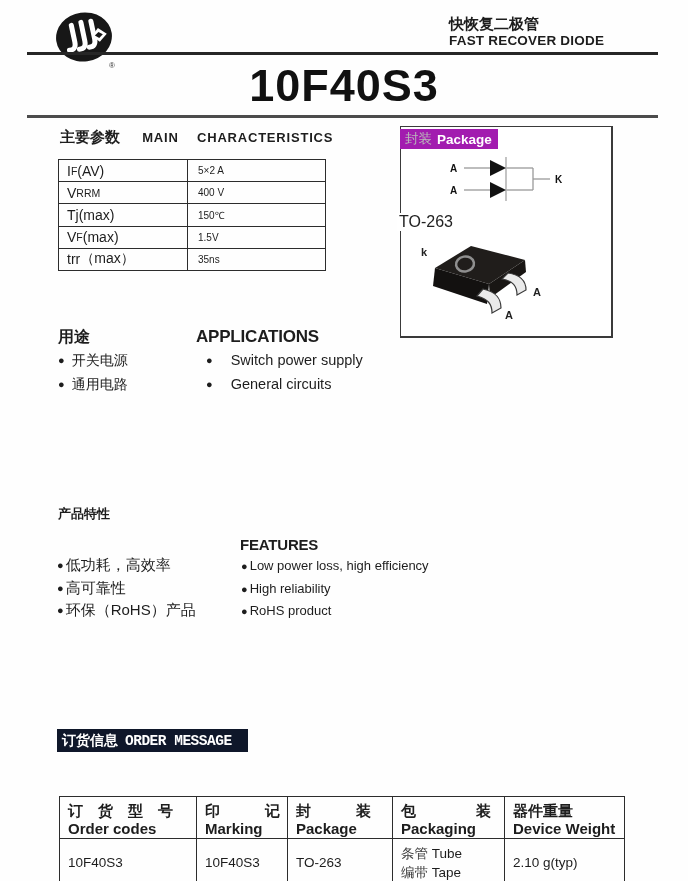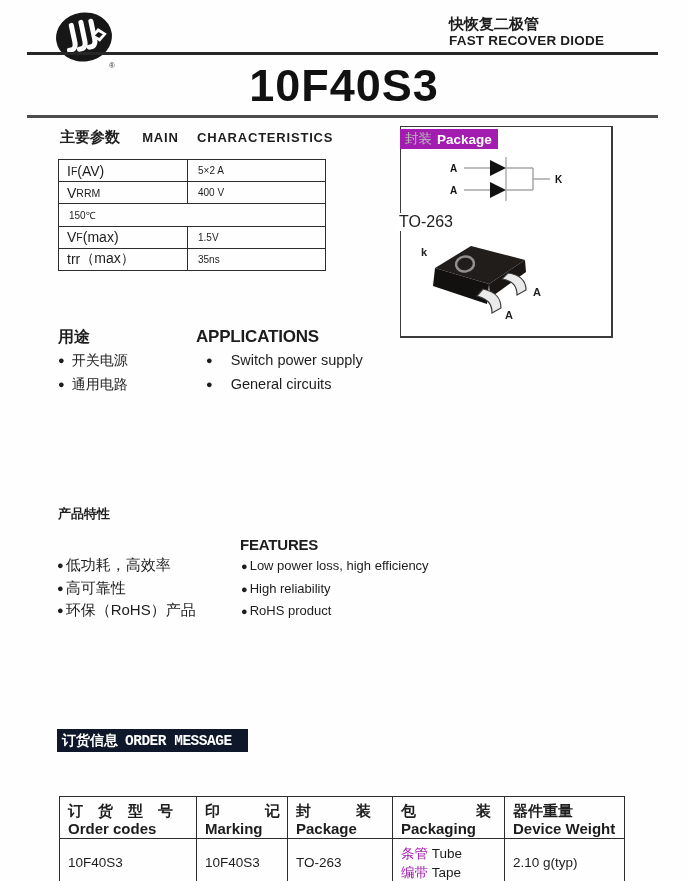--- a/index.html
+++ b/index.html
@@ -64,21 +64,21 @@
     display:flex; flex-direction:column;margin-top:40px; }
   .t2hr { height:42px; display:flex; border-bottom:1.5px solid #2c2c2c; }
   .t2dr { flex:1; display:flex; }
   .t2c { border-right:1.5px solid #2c2c2c; padding:4px 0 0 8px; }
   .t2c:last-child { border-right:none; }
   .c1 { width:137px; } .c2 { width:91px; } .c3 { width:105px; } .c4 { width:112px; } .c5 { flex:1; }
   .t2hr .cn { display:block; font-size:15px; font-weight:bold; line-height:19px; }
   .t2hr .en { display:block; font-size:15px; font-weight:bold; line-height:17px; }
   .t2dr .t2c { display:flex; align-items:center; font-size:13.5px; }
   .pack-cell { flex-direction:column; align-items:flex-start !important; justify-content:center; line-height:19px; }
-  .gray { color:#a21caf; }
+  .gray { color:#404040; }
   svg text { font-family:"Liberation Sans", sans-serif; }
 </style>
 </head>
 <body>
 
 <div class="page">
 
   <svg class="abs" style="left:53px; top:10px;" width="64" height="60" viewBox="0 0 64 60">
     <ellipse cx="31" cy="27" rx="28" ry="24.5" fill="#171717" transform="rotate(-8 31 27)"></ellipse>
     <g stroke="#ffffff" stroke-width="5" fill="none" stroke-linecap="round" transform="rotate(-12 31 27)">
@@ -116,20 +116,25 @@
     </div>
     <div class="t1row">
       <div class="t1c1">
           <span>V</span>
           <span class="ps">RRM</span>
           <span></span>
         </div>
       <div class="t1c2">400 V</div>
     </div>
     <div class="t1row">
+      <div class="t1c1">
+          <span>Tj(max)</span>
+          <span class="ps"></span>
+          <span></span>
+        </div>
       <div class="t1c2">150℃</div>
     </div>
     <div class="t1row">
       <div class="t1c1">
           <span>V</span>
           <span class="ps">F</span>
           <span>(max)</span>
         </div>
       <div class="t1c2">1.5V</div>
     </div>

